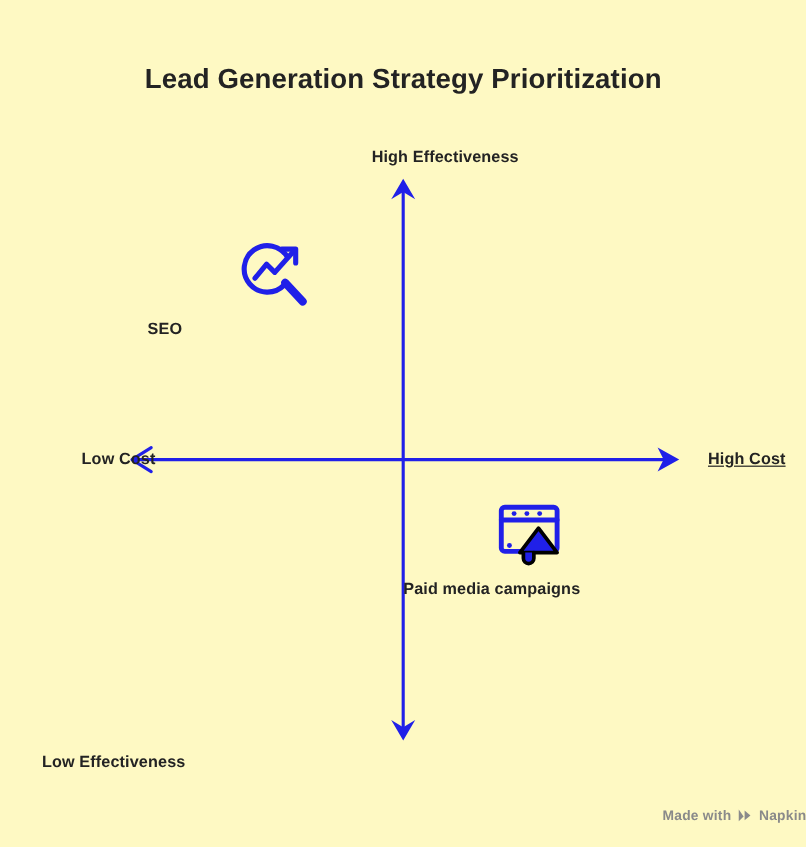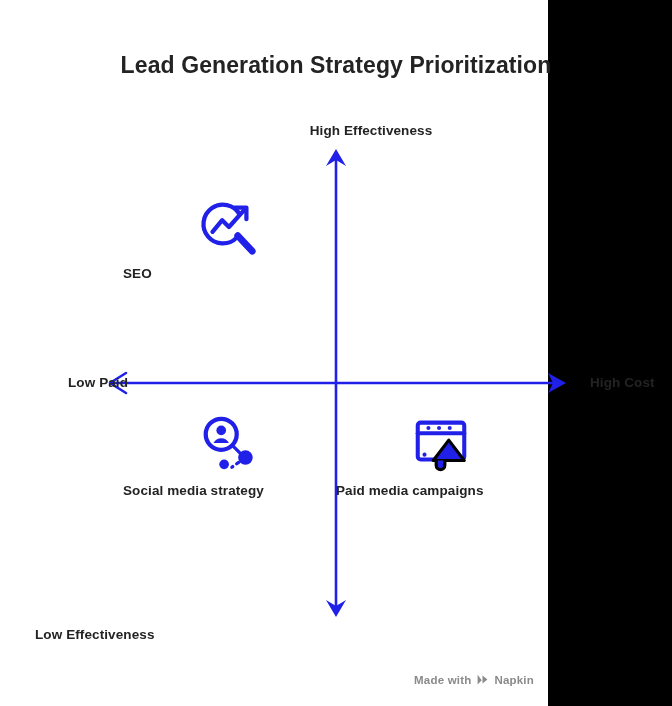--- a/index.html
+++ b/index.html
@@ -12,23 +12,23 @@
     height: 706px;
     position: relative;
     overflow: hidden;
     font-family: "Liberation Sans", sans-serif;
     -webkit-font-smoothing: antialiased;
   }
 
   #canvas {
     position: absolute;
     left: 0; top: 0;
-    width: 548px;
+    width: 672px;
     height: 706px;
-    background: #ffffff;
+    background: #fef9c3;
   }
 
   
   .title {
     position: absolute;
     left: 0;
     top: 52px;
     width: 672px;
     text-align: center;
     font-size: 23px;
@@ -54,21 +54,21 @@
     font-size: 13.5px;
     font-weight: bold;
     color: #232323;
     white-space: nowrap;
     letter-spacing: 0.1px;
     margin-left: 35px;
   }
   .axis-label.top    { left: 0; width: 672px; text-align: center; top: 123px; }
   .axis-label.bottom { left: 0; width: 672px; text-align: left; top: 627px; }
   .axis-label.left   { left: 33px;  top: 375px; }
-  .axis-label.right  { left: 555px; top: 375px; }
+  .axis-label.right  { left: 555px; top: 375px; text-decoration: underline; }
 
   
   .quadrant-item {
     position: absolute;
     width: 210px;
     text-align: left;
   }
   .quadrant-item .icon-wrap {
     height: 72px;
     display: flex;
@@ -85,21 +85,21 @@
   }
 
   #item-seo                { left: 123px; top: 190px; }
   #item-sales-intelligence { left: 339px; top: 190px; }
   #item-social-media       { left: 123px; top: 407px; }
   #item-paid-media         { left: 324px; top: 407px; margin-left: 12px; }
 
   
   .watermark {
     position: absolute;
-    right: 14px;
+    right: 0;
     bottom: 20px;
     display: flex;
     align-items: center;
     gap: 5px;
     font-size: 11.5px;
     font-weight: bold;
     color: #8a8a8a;
     letter-spacing: 0.2px;
   }
   .watermark .wm-logo {
@@ -124,60 +124,39 @@
 
     <line x1="112" y1="383" x2="560" y2="383" stroke="#2020e8" stroke-width="2.6"></line>
 
     <path d="M126 373 L110 383 L126 393" fill="none" stroke="#2020e8" stroke-width="2.6" stroke-linecap="round" stroke-linejoin="round"></path>
 
     <path d="M548 373 L566 383 L548 393 L553 383 Z" fill="#2020e8"></path>
   </svg>
 
   <div class="axis-label top">High Effectiveness</div>
   <div class="axis-label bottom">Low Effectiveness</div>
-  <div class="axis-label left">Low Paid</div>
+  <div class="axis-label left">Low Cost</div>
   <div class="axis-label right">High Cost</div>
 
   <div class="quadrant-item" id="item-seo">
     <div class="icon-wrap">
       <svg width="62" height="62" viewBox="0 0 64 64" fill="none" stroke="#2020e8" stroke-width="4.4" stroke-linecap="round" stroke-linejoin="round">
 
         <path d="M44 20 A20 20 0 1 0 41 44"></path>
 
         <path d="M42 42 L57 58" stroke-width="7"></path>
 
         <path d="M16 38 L26 26 L33 33 L50 14"></path>
         <path d="M39 13 L51 13 L51 25"></path>
       </svg>
     </div>
     <div class="q-label">SEO</div>
   </div>
 
 
-  <div class="quadrant-item" id="item-social-media">
-    <div class="icon-wrap">
-      <svg width="62" height="62" viewBox="0 0 64 64" fill="none" stroke="#2020e8" stroke-width="4.4" stroke-linecap="round" stroke-linejoin="round">
-
-        <circle cx="25" cy="23" r="16"></circle>
-
-        <circle cx="25" cy="19" r="5" fill="#2020e8" stroke="none"></circle>
-
-        <path d="M17 32 A9 9 0 0 1 33 32" fill="#2020e8" stroke="none"></path>
-
-        <path d="M37 35 L46 44" stroke-width="3.4"></path>
-
-        <circle cx="50" cy="47" r="7.5" fill="#2020e8" stroke="none"></circle>
-
-        <path d="M43 52 L36 57" stroke-width="3.4" stroke-dasharray="2.5 5"></path>
-
-        <circle cx="28" cy="54" r="5" fill="#2020e8" stroke="none"></circle>
-      </svg>
-    </div>
-    <div class="q-label">Social media strategy</div>
-  </div>
 
   <div class="quadrant-item" id="item-paid-media">
     <div class="icon-wrap">
       <svg width="62" height="62" viewBox="0 0 64 64" fill="none" stroke="#2020e8" stroke-width="4.2" stroke-linecap="round" stroke-linejoin="round">
 
         <rect x="8" y="11" width="48" height="38" rx="3"></rect>
         <path d="M8 22 L56 22"></path>
 
         <circle cx="19" cy="16.5" r="2.1" fill="#2020e8" stroke="none"></circle>
         <circle cx="30" cy="16.5" r="2.1" fill="#2020e8" stroke="none"></circle>

